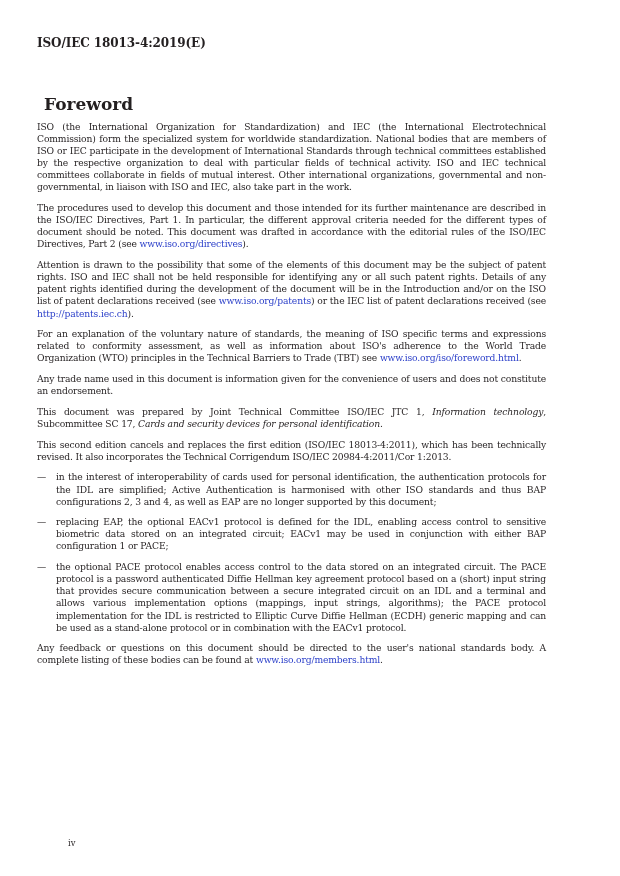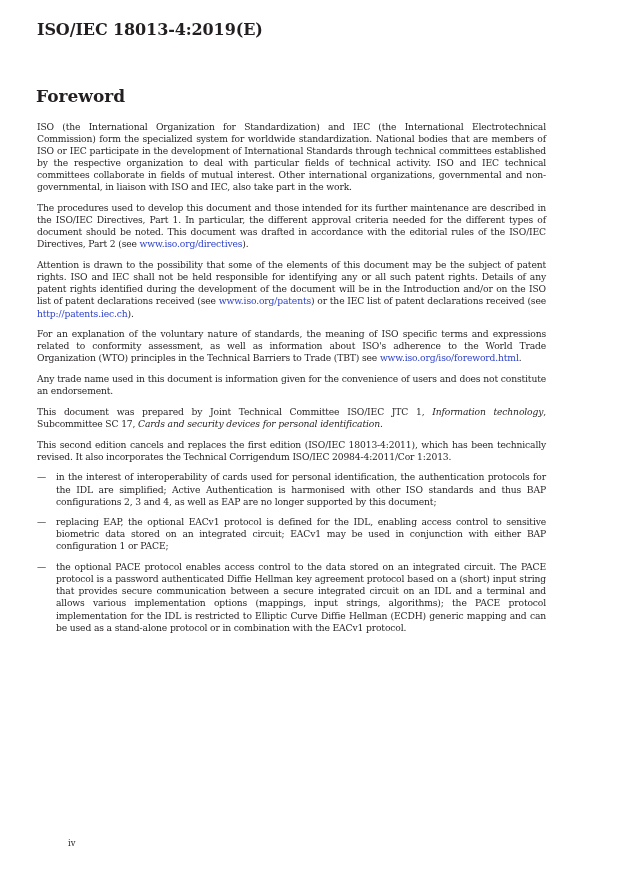--- a/index.html
+++ b/index.html
@@ -1,19 +1,19 @@
 <!DOCTYPE html>
 <html><head>
 <meta charset="utf-8">
 <style>
   html, body { margin: 0; padding: 0; background: #ffffff; }
   body { width: 620px; height: 876px; position: relative; overflow: hidden;
          font-family: "DejaVu Serif", "Liberation Serif", serif; color: #231f20; }
-  .header { position: absolute; left: 37px; top: 20px; font-size: 16px; font-weight: bold; letter-spacing: -0.1px; }
-  .title { position: absolute; left: 36px; top: 86px; font-size: 17px; font-weight: bold; margin: 0; }
+  .header { position: absolute; left: 37px; top: 36px; font-size: 12px; font-weight: bold; letter-spacing: -0.1px; }
+  .title { position: absolute; left: 36px; top: 86px; font-size: 17px; font-weight: bold; margin: 8px; }
   .body { position: absolute; left: 37px; top: 121px; width: 509px; font-size: 9.2px; line-height: 12.1px; letter-spacing: -0.15px; }
   .body p { margin: 0 0 8.6px 0; text-align: justify; }
   .body a { color: #2b3fc9; }
   .list { margin: 0; padding: 0; list-style: none; }
   .list li { position: relative; padding-left: 19px; margin-bottom: 8.6px; text-align: justify; }
   .dash { position: absolute; left: 0; top: 0; }
   .footer { position: absolute; top: 838px; font-size: 8.3px; }
   .footer.left { left: 37px; margin-left: 31px; }
   .footer.right { right: 73px; margin-top: 40px; }
 </style>
@@ -29,16 +29,17 @@
   <p><span>Attention is drawn to the possibility that some of the elements of this document may be the subject of patent rights. ISO and IEC shall not be held responsible for identifying any or all such patent rights. Details of any patent rights identified during the development of the document will be in the Introduction and/or on the ISO list of patent declarations received (see </span><a>www.iso.org/patents</a><span>) or the IEC list of patent declarations received (see </span><a>http://patents.iec.ch</a><span>).</span></p>
   <p><span>For an explanation of the voluntary nature of standards, the meaning of ISO specific terms and expressions related to conformity assessment, as well as information about ISO's adherence to the World Trade Organization (WTO) principles in the Technical Barriers to Trade (TBT) see </span><a>www.iso.org/iso/foreword.html</a><span>.</span></p>
   <p>Any trade name used in this document is information given for the convenience of users and does not constitute an endorsement.</p>
   <p><span>This document was prepared by Joint Technical Committee ISO/IEC JTC 1, </span><i>Information technology</i><span>, Subcommittee SC 17, </span><i>Cards and security devices for personal identification</i><span>.</span></p>
   <p>This second edition cancels and replaces the first edition (ISO/IEC 18013-4:2011), which has been technically revised. It also incorporates the Technical Corrigendum ISO/IEC 20984-4:2011/Cor 1:2013.</p>
   <ul class="list">
     <li><span class="dash">—</span><span>in the interest of interoperability of cards used for personal identification, the authentication protocols for the IDL are simplified; Active Authentication is harmonised with other ISO standards and thus BAP configurations 2, 3 and 4, as well as EAP are no longer supported by this document;</span></li>
     <li><span class="dash">—</span><span>replacing EAP, the optional EACv1 protocol is defined for the IDL, enabling access control to sensitive biometric data stored on an integrated circuit; EACv1 may be used in conjunction with either BAP configuration 1 or PACE;</span></li>
     <li><span class="dash">—</span><span>the optional PACE protocol enables access control to the data stored on an integrated circuit. The PACE protocol is a password authenticated Diffie Hellman key agreement protocol based on a (short) input string that provides secure communication between a secure integrated circuit on an IDL and a terminal and allows various implementation options (mappings, input strings, algorithms); the PACE protocol implementation for the IDL is restricted to Elliptic Curve Diffie Hellman (ECDH) generic mapping and can be used as a stand-alone protocol or in combination with the EACv1 protocol.</span></li>
   </ul>
+  <p><span>Any feedback or questions on this document should be directed to the user's national standards body. A complete listing of these bodies can be found at </span><a>www.iso.org/members.html</a><span>.</span></p>
 </div>
 
 <div class="footer left">iv</div>
 <div class="footer right">© ISO/IEC 2019 – All rights reserved</div>
 
 </body></html>

